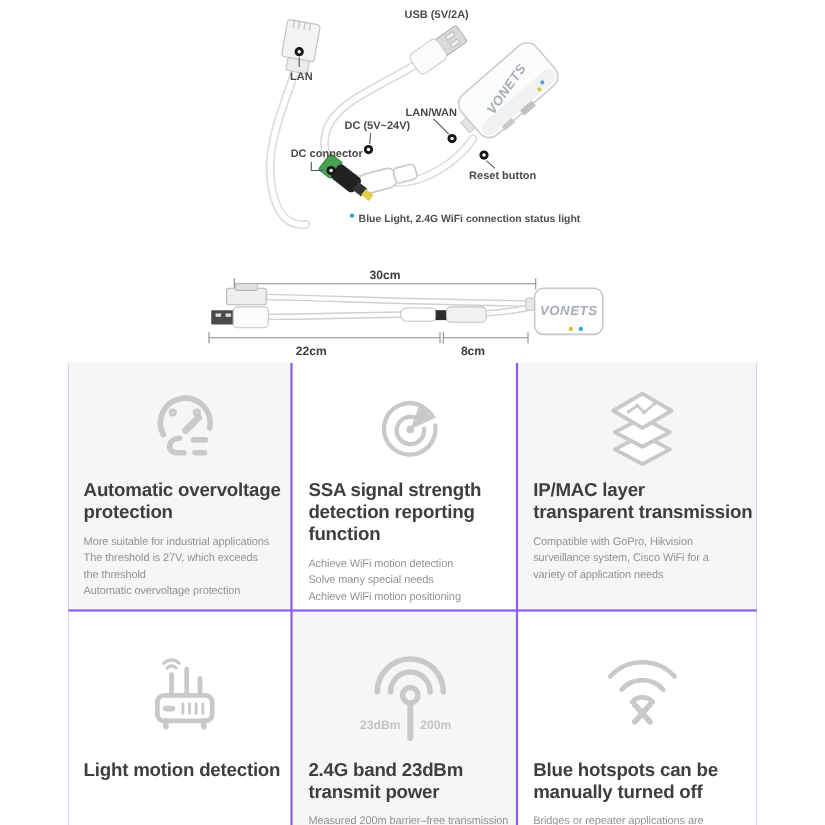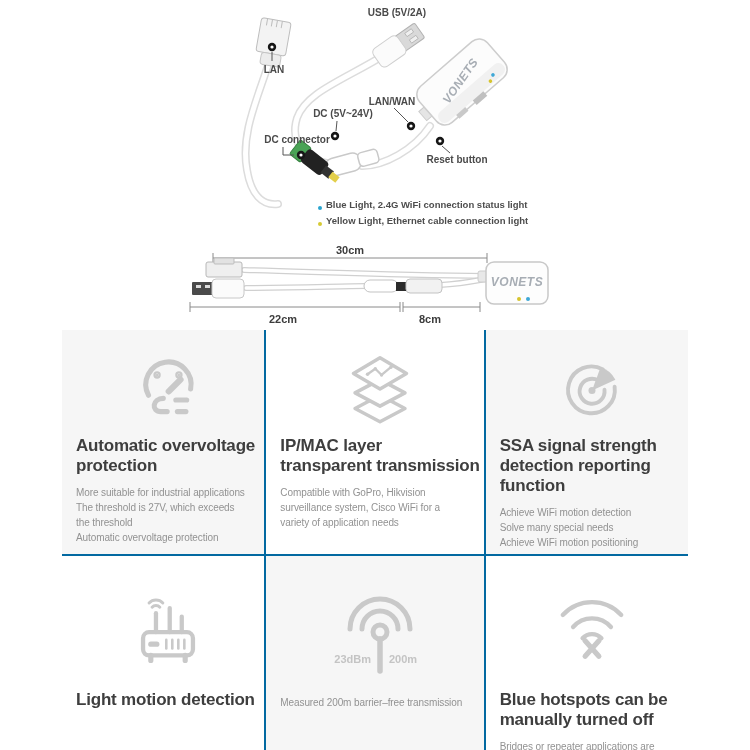--- a/index.html
+++ b/index.html
@@ -10,27 +10,27 @@
     -webkit-font-smoothing:antialiased;
   }
   svg text{font-family:"Liberation Sans","DejaVu Sans",sans-serif;}
   .hero-svg{position:absolute;top:0;left:0;}
   .dim-svg{position:absolute;top:240px;left:0;}
   .callout-label{font-size:10px;font-weight:bold;fill:#4a4a4a;}
   .dim-label{font-size:11px;font-weight:bold;fill:#3c3c3c;}
   .brand-text{font-size:12px;font-style:italic;font-weight:bold;fill:#a7adb4;letter-spacing:.5px;}
 
   .notes{position:absolute;left:318px;top:194px;}
-  .note{display:flex;align-items:flex-end;height:16px;font-size:9.5px;font-weight:bold;color:#4d4d4d;white-space:pre;}
+  .note{display:flex;align-items:flex-start;height:16px;font-size:9.5px;font-weight:bold;color:#4d4d4d;white-space:pre;}
   .note .dot{width:4px;height:4px;border-radius:50%;margin-right:4px;flex:0 0 auto;}
 
   .feature-grid{
     position:absolute;left:62px;top:330px;width:626px;height:420px;
     display:grid;grid-template-columns:repeat(3,1fr);grid-template-rows:224px 1fr;
-    gap:2px;background:#0369a1;overflow:hidden;
+    gap:2px;background:#8b5cf6;overflow:hidden;
   }
   .cell{padding:12px 4px 0 14px;box-sizing:border-box;}
   .cell:nth-child(odd){background:#f6f6f6;}
   .cell:nth-child(even){background:#ffffff;}
   .icon-wrap{display:flex;align-items:center;justify-content:center;height:94px;margin-bottom:0;position:relative;}
   .r2 .icon-wrap{height:118px;margin-bottom:4px;text-align:center;}
   .cell-title{
     font-size:17px;line-height:20px;color:#3e3e3e;font-weight:bold;
     letter-spacing:-0.2px;white-space:pre;margin:0;
   }
@@ -130,24 +130,20 @@
   <text class="callout-label" x="343" y="117" text-anchor="middle">DC (5V~24V)</text>
   <text class="callout-label" x="297" y="143" text-anchor="middle">DC connector</text>
   <text class="callout-label" x="457" y="163" text-anchor="middle">Reset button</text>
 </svg>
 
 <div class="notes">
   <div class="note">
     <span class="dot" style="background:#2aa4cf"></span>
     <span>Blue Light, 2.4G WiFi connection status light</span>
   </div>
-  <div class="note">
-    <span class="dot" style="background:#d6ca33"></span>
-    <span>Yellow Light, Ethernet cable connection light</span>
-  </div>
 </div>
 
 <svg class="dim-svg" width="750" height="90" viewBox="0 0 750 90">
 
   <g stroke="#8a8a8a" stroke-width="1">
     <line x1="213" y1="18" x2="487" y2="18"></line>
     <line x1="213" y1="13" x2="213" y2="23"></line>
     <line x1="487" y1="13" x2="487" y2="23"></line>
   </g>
   <text class="dim-label" x="350" y="14" text-anchor="middle">30cm</text>
@@ -210,57 +206,57 @@
         <line x1="60" y1="64" x2="74" y2="64"></line>
         <line x1="62" y1="79" x2="73" y2="79"></line>
       </svg>
     </div>
     <div class="cell-title">Automatic overvoltage
 protection</div>
     <div class="cell-body">More suitable for industrial applications
 The threshold is 27V, which exceeds
 the threshold
 Automatic overvoltage protection</div>
+  </div>
+
+  <div class="cell r1">
+    <div class="icon-wrap">
+      <svg class="feat-icon" width="78" height="78" viewBox="0 0 100 100" stroke-width="5">
+        <path d="M64 25 A 30 30 0 1 0 79 47"></path>
+        <path d="M58 39 A 16 16 0 1 0 66 51"></path>
+        <path d="M50 52 L61 22 A 32 32 0 0 1 80 38 Z" fill="#c9c9c9" stroke="none"></path>
+        <circle cx="50" cy="52" r="4.5" fill="#c9c9c9" stroke="none"></circle>
+      </svg>
+    </div>
+    <div class="cell-title">SSA signal strength
+detection reporting
+function</div>
+    <div class="cell-body">Achieve WiFi motion detection
+Solve many special needs
+Achieve WiFi motion positioning</div>
   </div>
 
   <div class="cell r1">
     <div class="icon-wrap">
       <svg class="feat-icon" width="78" height="78" viewBox="0 0 100 100" stroke-width="4.5">
         <path d="M50 58 L82 75 L50 92 L18 75 Z" fill="#ffffff"></path>
         <path d="M50 38 L82 55 L50 72 L18 55 Z" fill="#ffffff"></path>
         <path d="M50 10 L84 30 L50 50 L16 30 Z" fill="#ffffff"></path>
         <polyline points="34,31 44,24 52,32 64,22" stroke-width="3"></polyline>
         <circle cx="34" cy="31" r="2.2" fill="#c9c9c9" stroke="none"></circle>
         <circle cx="44" cy="24" r="2.2" fill="#c9c9c9" stroke="none"></circle>
         <circle cx="52" cy="32" r="2.2" fill="#c9c9c9" stroke="none"></circle>
         <circle cx="64" cy="22" r="2.2" fill="#c9c9c9" stroke="none"></circle>
       </svg>
     </div>
     <div class="cell-title">IP/MAC layer
 transparent transmission</div>
     <div class="cell-body">Compatible with GoPro, Hikvision
 surveillance system, Cisco WiFi for a
 variety of application needs</div>
-  </div>
-
-  <div class="cell r1">
-    <div class="icon-wrap">
-      <svg class="feat-icon" width="78" height="78" viewBox="0 0 100 100" stroke-width="5">
-        <path d="M64 25 A 30 30 0 1 0 79 47"></path>
-        <path d="M58 39 A 16 16 0 1 0 66 51"></path>
-        <path d="M50 52 L61 22 A 32 32 0 0 1 80 38 Z" fill="#c9c9c9" stroke="none"></path>
-        <circle cx="50" cy="52" r="4.5" fill="#c9c9c9" stroke="none"></circle>
-      </svg>
-    </div>
-    <div class="cell-title">SSA signal strength
-detection reporting
-function</div>
-    <div class="cell-body">Achieve WiFi motion detection
-Solve many special needs
-Achieve WiFi motion positioning</div>
   </div>
 
   <div class="cell r2">
     <div class="icon-wrap">
       <svg class="feat-icon" width="86" height="86" viewBox="0 0 100 100" stroke-width="5">
         <path d="M28 22 A 11 11 0 0 1 44 22" stroke-width="3.5"></path>
         <path d="M31.5 27 A 6 6 0 0 1 40.5 27" stroke-width="3.5"></path>
         <line x1="36" y1="56" x2="36" y2="34"></line>
         <line x1="52" y1="56" x2="52" y2="28"></line>
         <line x1="66" y1="56" x2="66" y2="38"></line>
@@ -281,20 +277,22 @@
     <div class="icon-wrap">
       <svg class="feat-icon" width="150" height="100" viewBox="0 0 150 100" stroke-width="5">
         <path d="M45 52 A 30 30 0 0 1 105 52"></path>
         <path d="M57 52 A 18 18 0 0 1 93 52"></path>
         <circle cx="75" cy="55" r="7"></circle>
         <line x1="75" y1="62" x2="75" y2="94" stroke-width="5.5"></line>
         <text class="icon-sublabel" x="66" y="86" text-anchor="end" stroke="none" fill="#c4c4c4">23dBm</text>
         <text class="icon-sublabel" x="84" y="86" stroke="none" fill="#c4c4c4">200m</text>
       </svg>
     </div>
+    <div class="cell-title">2.4G band 23dBm
+transmit power</div>
     <div class="cell-body">Measured 200m barrier–free transmission</div>
   </div>
 
   <div class="cell r2">
     <div class="icon-wrap">
       <svg class="feat-icon" width="86" height="86" viewBox="0 0 100 100" stroke-width="5">
         <path d="M16 36 A 46 46 0 0 1 84 36"></path>
         <path d="M28 50 A 29 29 0 0 1 72 50"></path>
         <path d="M39 63 A 15 15 0 0 1 61 63"></path>
         <line x1="42" y1="66" x2="58" y2="84" stroke-width="6"></line>

